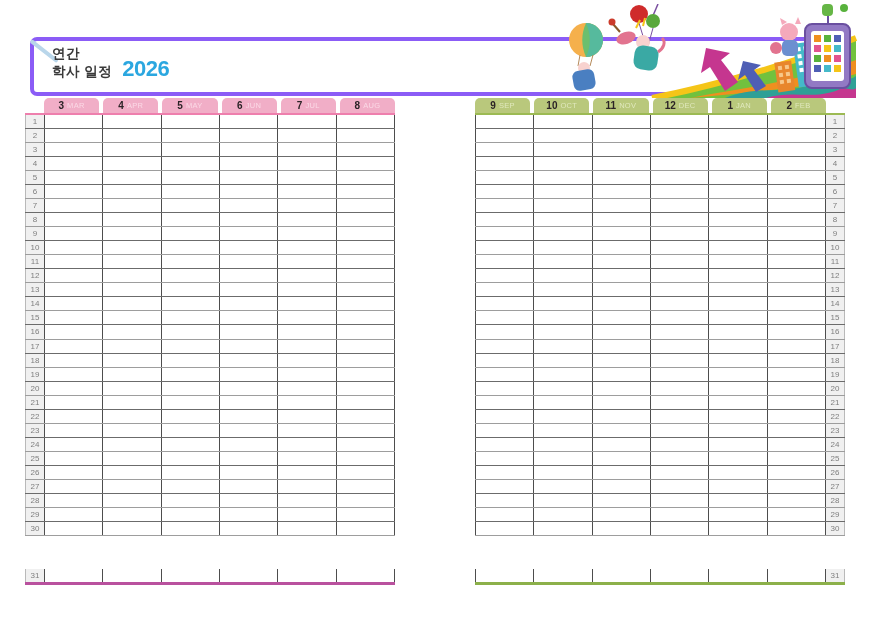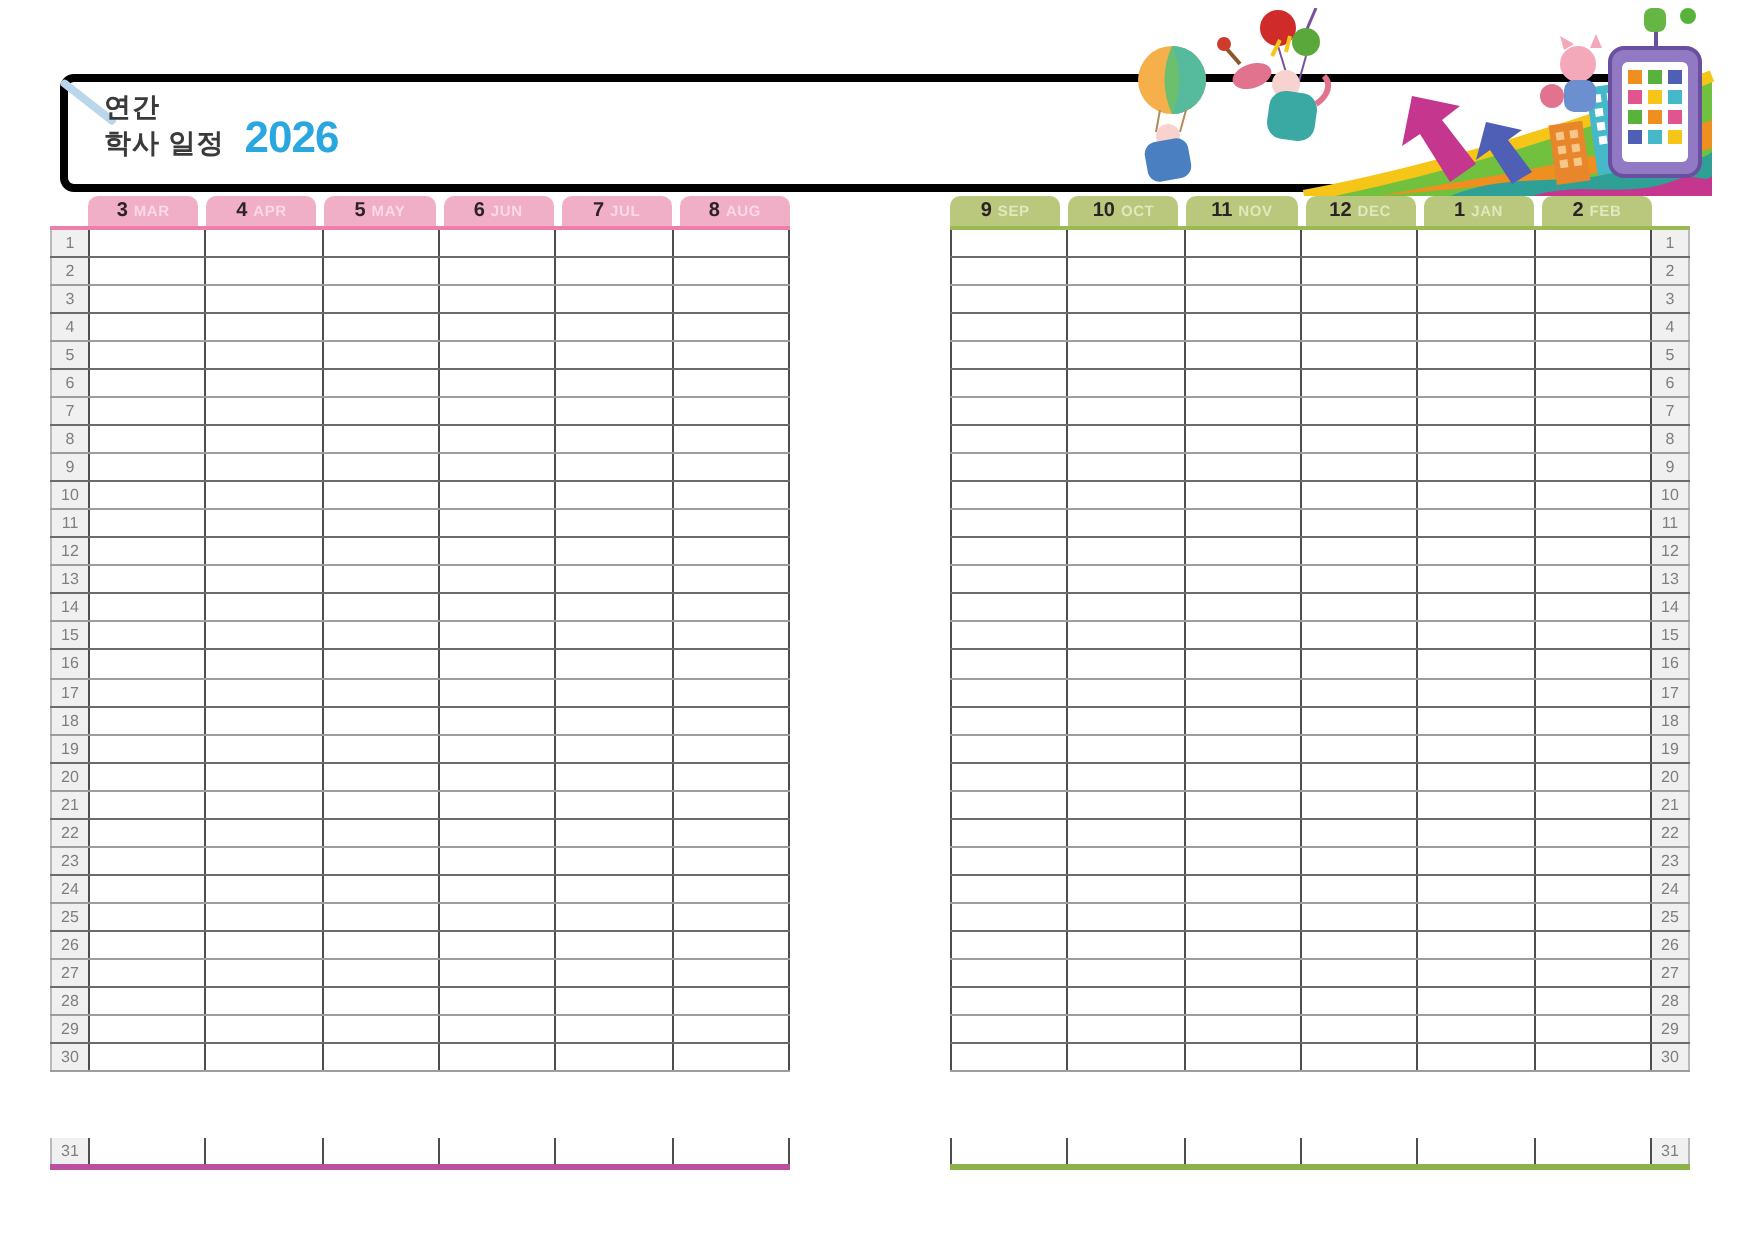--- a/index.html
+++ b/index.html
@@ -1,41 +1,41 @@
 <!DOCTYPE html>
 <html><head>
 <meta charset="utf-8">
 <style>
   html,body{margin:0;padding:0;background:#ffffff;}
   .page{position:relative;width:870px;height:622px;background:#ffffff;overflow:hidden;
         font-family:"Liberation Sans", sans-serif;}
 
   
   .header-box{position:absolute;left:30px;top:37px;width:809px;height:51px;
-              border:4px solid #000000;border-radius:7px;background:#ffffff;}
+              border:4px solid #8b5cf6;border-radius:7px;background:#ffffff;}
   .corner-notch{position:absolute;left:-2px;top:-2px;width:34px;height:4px;background:#b9d6ea;
                 transform:rotate(38deg);transform-origin:0 0;border-radius:2px;}
   .title-wrap{position:absolute;left:18px;top:4px;display:flex;align-items:flex-end;gap:10px;}
   .title-lines{display:flex;flex-direction:column;line-height:1.3;}
   .title-line{font-size:13.5px;font-weight:bold;color:#3a3a3a;letter-spacing:0.5px;}
   .year{font-size:22px;font-weight:800;color:#2ba7e0;letter-spacing:-0.5px;line-height:0.95;}
 
   .illustration{position:absolute;left:540px;top:4px;width:318px;height:94px;}
 
   
   .sched-table{position:absolute;top:98px;width:370px;}
   #table-left{left:25px;}
   #table-right{left:475px;}
 
   .tabs{display:flex;gap:4px;height:15px;}
   .side-left .tabs{margin-left:19px;}
   .side-right .tabs{margin-right:19px;}
   .tab{flex:1;border-radius:5px 5px 0 0;display:flex;align-items:center;justify-content:center;gap:3px;}
   .tabnum{font-size:10px;font-weight:bold;color:#2b2326;}
-  .tababbr{font-size:7.5px;font-weight:bold;letter-spacing:0.3px;}
+  .tababbr{font-size:7.5px;font-weight:normal;letter-spacing:0.3px;}
 
   .grid{display:flex;flex-direction:column;height:467px;}
   .row{flex:1;display:flex;border-bottom:1px solid #6b6b6b;}
   .row.lt{border-bottom-color:#9d9d9d;}
   .row:last-child{border-bottom:none;margin-top:33px;}
   .cell{flex:1;border-right:1px solid #4d4d4d;}
   .side-right .cell:first-child{border-left:1px solid #4d4d4d;}
   .numcell{width:18px;background:#f0f0f0;display:flex;align-items:center;justify-content:center;
            font-size:8px;color:#7e7e7e;}
   .side-left .numcell{border-left:1px solid #b9b9b9;border-right:1px solid #4f4f4f;}

